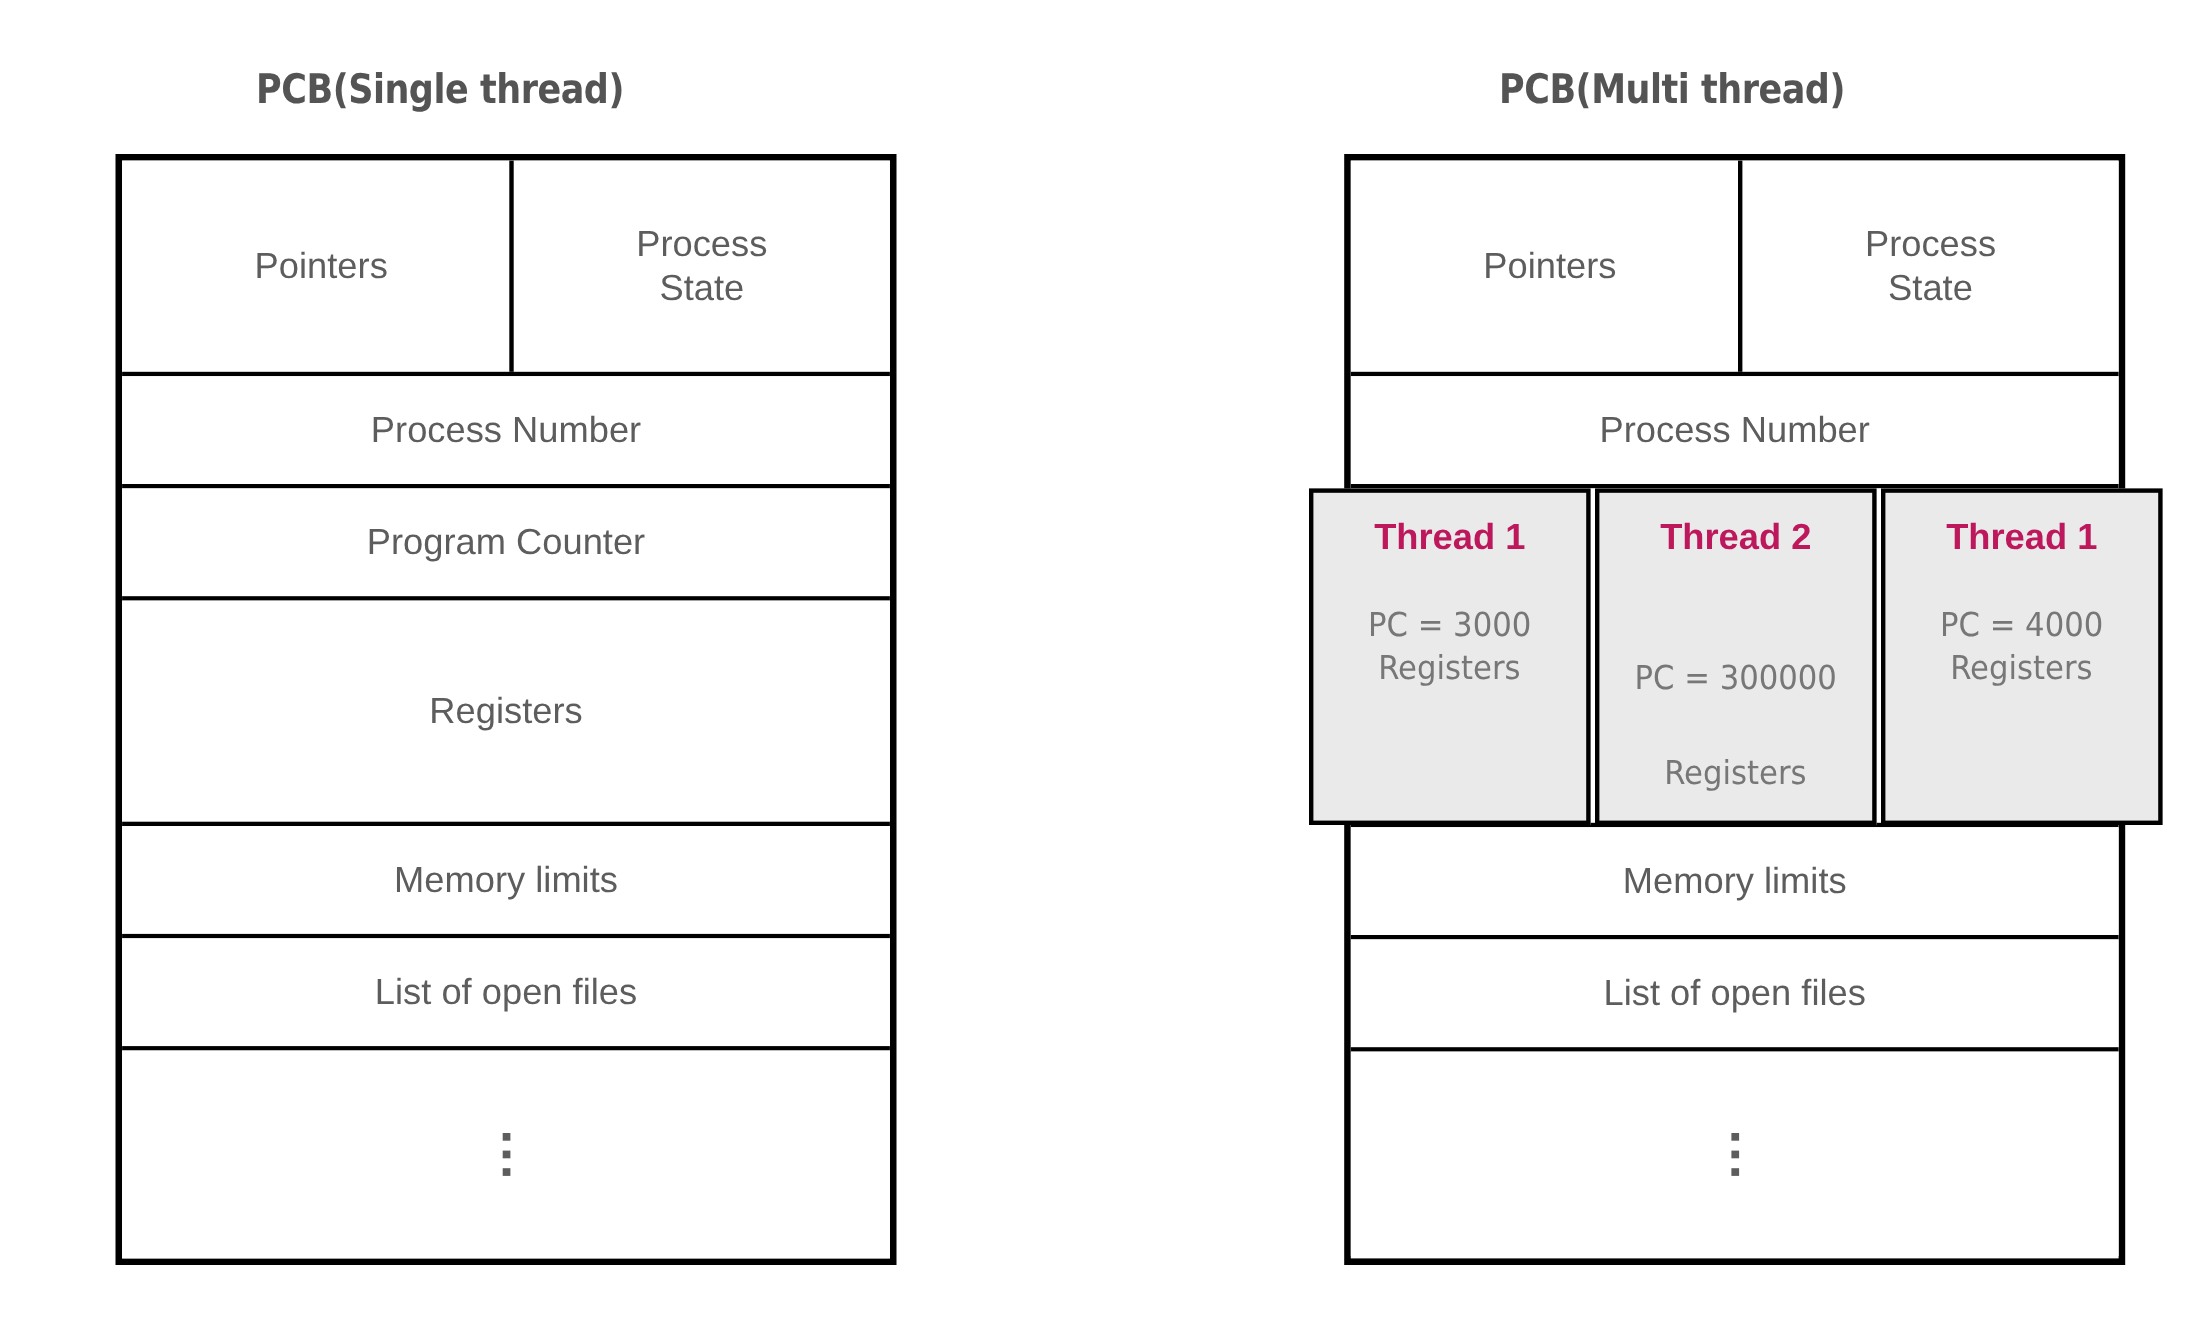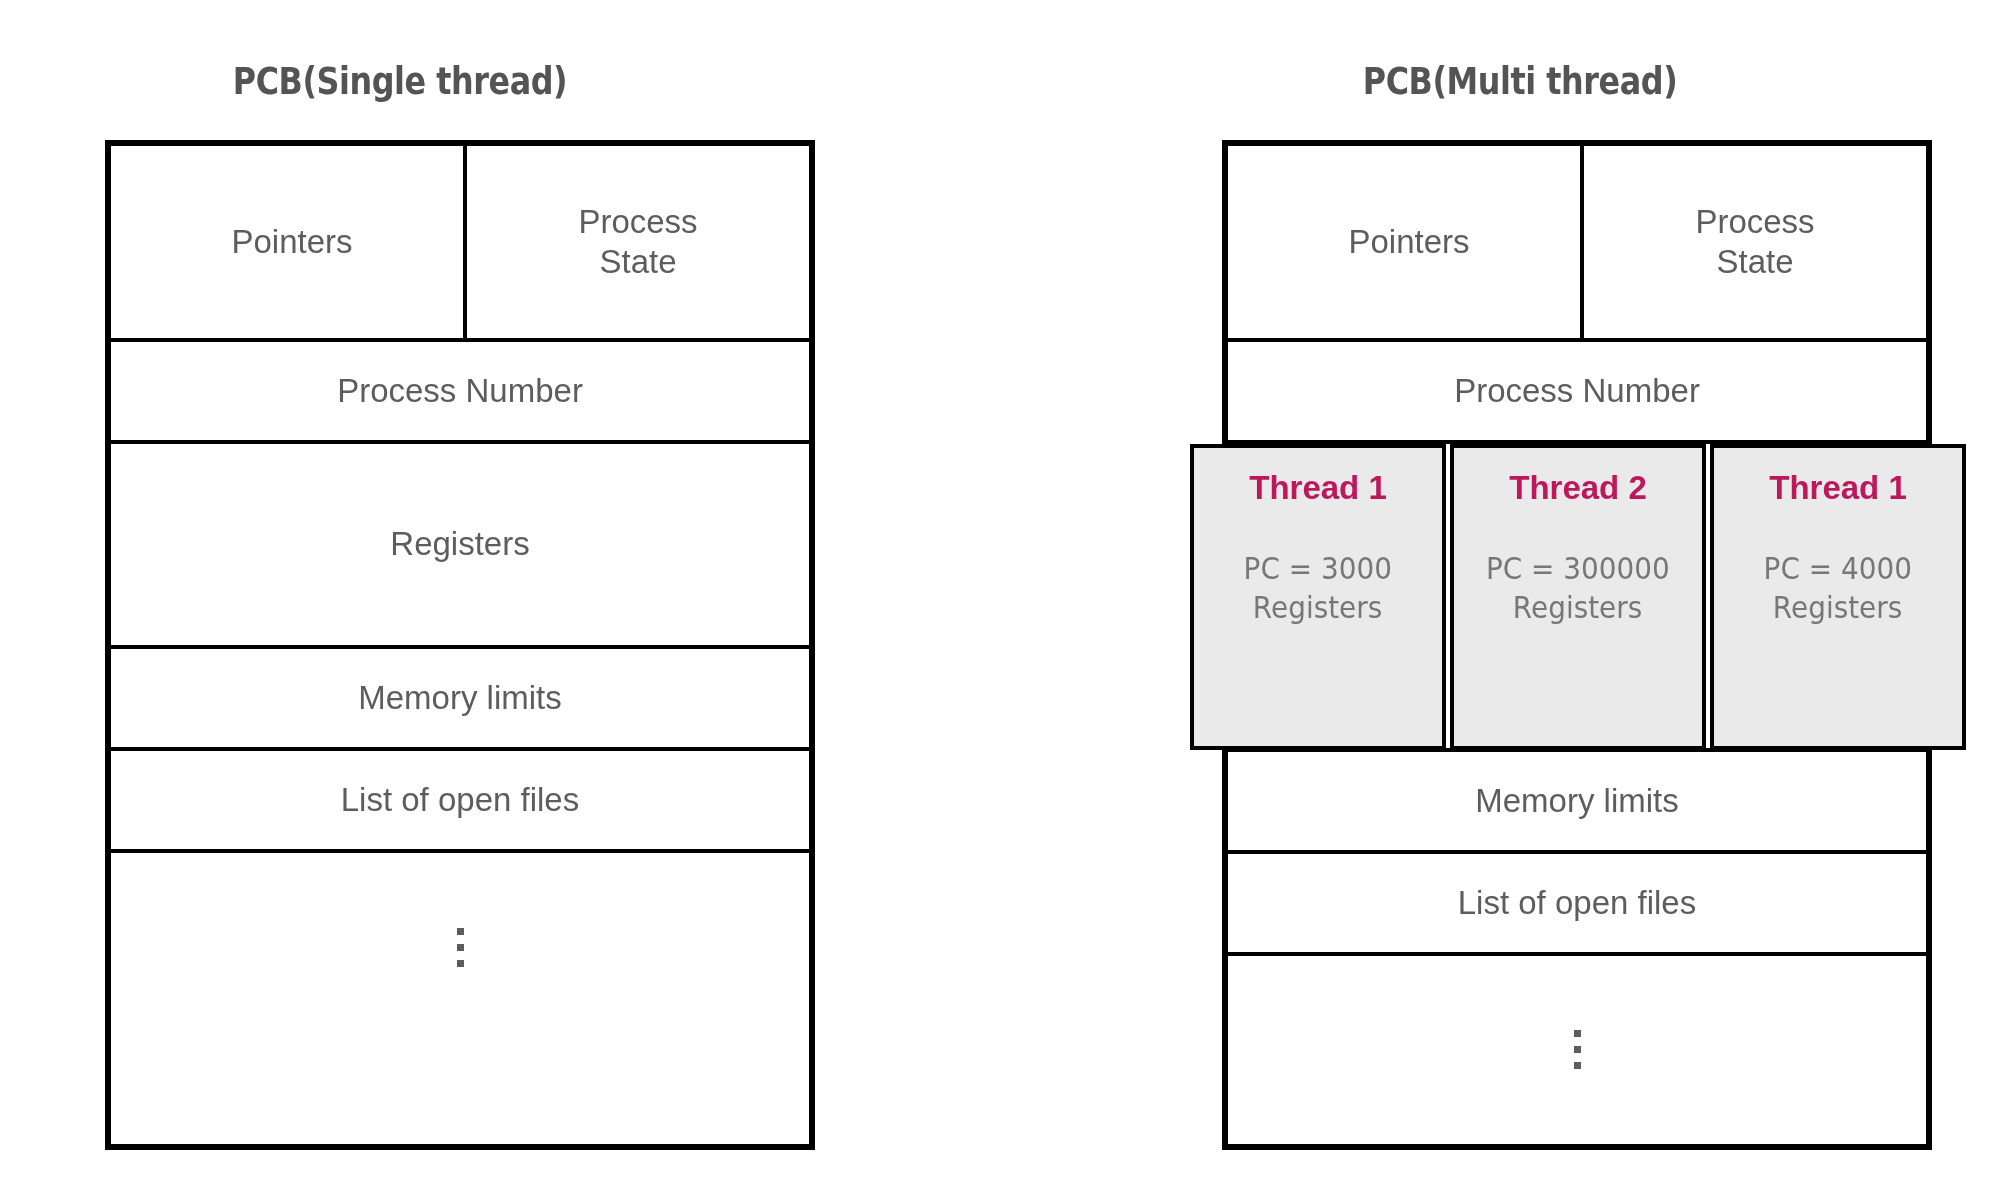--- a/index.html
+++ b/index.html
@@ -123,20 +123,21 @@
 
   <div class="pcb-row split" style="height:196px;">
     <div class="split-cell first">Pointers</div>
     <div class="split-cell">
       <span style="display:block; line-height:1.22;">Process<br>State</span>
     </div>
   </div>
 
   <div class="pcb-row" style="height:102px;">Process Number</div>
 
+  <div class="pcb-row" style="height:102px;">Program Counter</div>
 
   <div class="pcb-row" style="height:205px;">Registers</div>
 
   <div class="pcb-row" style="height:102px;">Memory limits</div>
 
   <div class="pcb-row" style="height:102px;">List of open files</div>
 
   <div class="pcb-row" style="height:189px;">
     <span class="vdots">
       <i></i>
@@ -175,21 +176,21 @@
 </div>
 
 <div class="thread-strip" style="left:1190px; top:444px;">
 
   <div class="thread-box" style="width:256px; height:306px;">
     <div class="thread-title">Thread 1</div>
     <div class="thread-pc">PC = 3000</div>
     <div class="thread-reg">Registers</div>
   </div>
 
-  <div class="thread-box" style="width:256px; height:306px;">
+  <div class="thread-box" style="width:256px; height:306px;gap:48px;">
     <div class="thread-title">Thread 2</div>
     <div class="thread-pc">PC = 300000</div>
     <div class="thread-reg">Registers</div>
   </div>
 
   <div class="thread-box" style="width:256px; height:306px;">
     <div class="thread-title">Thread 1</div>
     <div class="thread-pc">PC = 4000</div>
     <div class="thread-reg">Registers</div>
   </div>

